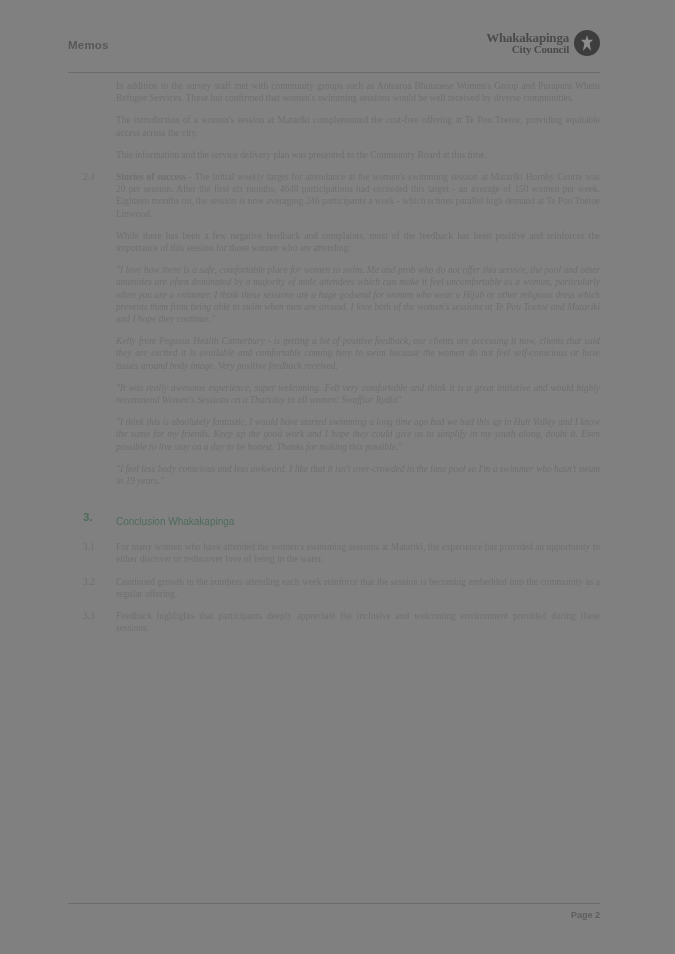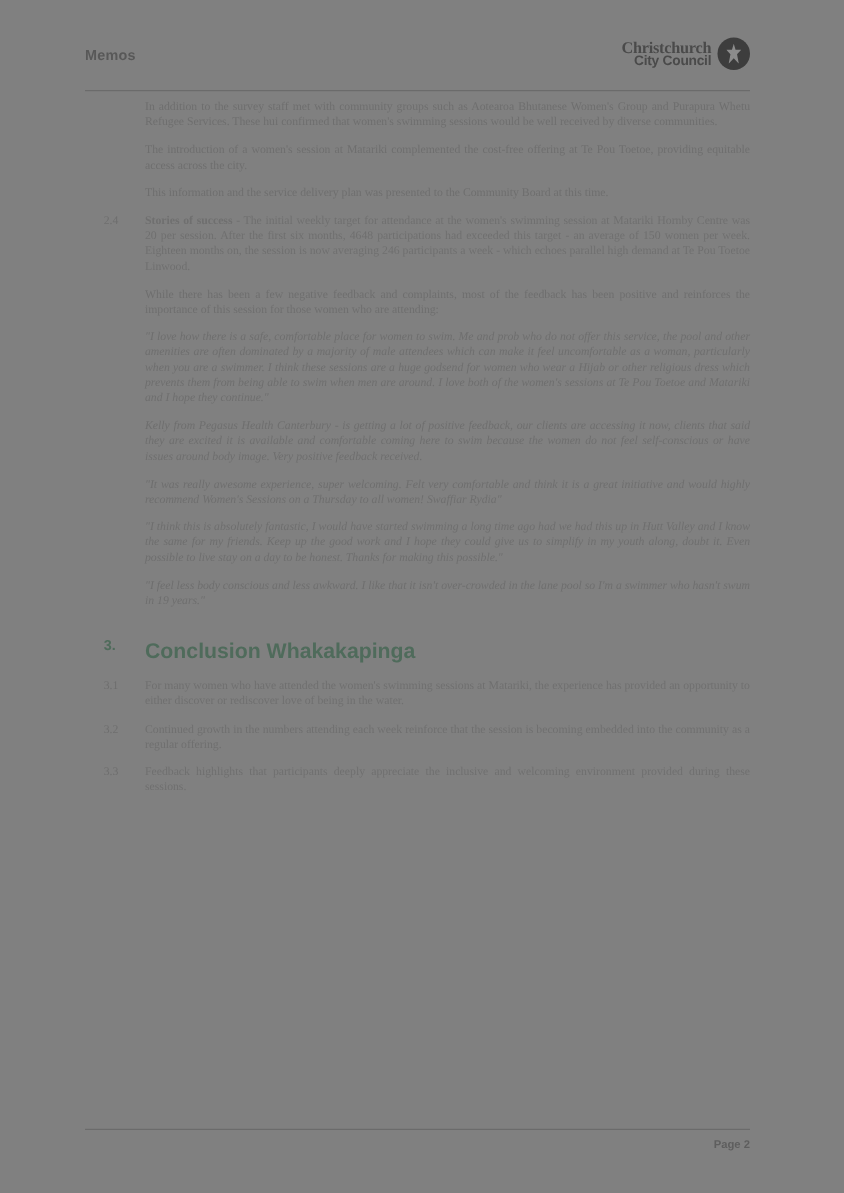--- a/index.html
+++ b/index.html
@@ -53,21 +53,21 @@
     line-height: 1.0;
   }
   .logo-line1 {
     font-family: "Liberation Serif", serif;
     font-size: 13px;
     font-weight: bold;
     color: #4a4a4a;
     letter-spacing: -0.2px;
   }
   .logo-line2 {
-    font-family: Liberation Sans, sans-serif;
+    font-family: Liberation Serif, serif;
     font-size: 11px;
     font-weight: bold;
     color: #4a4a4a;
     letter-spacing: -0.2px;
   }
   .logo-mark {
     width: 26px;
     height: 26px;
     border-radius: 50%;
     background: #3d3d3d;
@@ -138,22 +138,22 @@
     position: absolute;
     left: -33px;
     top: 0;
     font-family: "Liberation Sans", sans-serif;
     font-weight: bold;
     font-size: 11.5px;
     color: #4f6b5b;
   }
   .section-head .sec-title {
     font-family: "Liberation Sans", sans-serif;
-    font-weight: bold;
-    font-size: 17px;
+    font-weight: normal;
+    font-size: 10px;
     color: #4f6b5b;
   }
 
   
   .footer-rule {
     position: absolute;
     left: 68px;
     right: 52px;
     bottom: 50px;
     height: 1px;
@@ -171,21 +171,21 @@
 </style>
 </head>
 <body>
 
 <div class="page">
 
   <div class="header">
     <div class="memos-title">Memos</div>
     <div class="logo-wrap">
       <div class="logo-text">
-        <div class="logo-line1">Christchurch</div>
+        <div class="logo-line1">Whakakapinga</div>
         <div class="logo-line2">City Council</div>
       </div>
       <div class="logo-mark"></div>
     </div>
   </div>
   <div class="header-rule"></div>
 
   <div class="content">
 
     <p class="para">In addition to the survey staff met with community groups such as Aotearoa Bhutanese Women's Group and Purapura Whetu Refugee Services. These hui confirmed that women's swimming sessions would be well received by diverse communities.</p>

